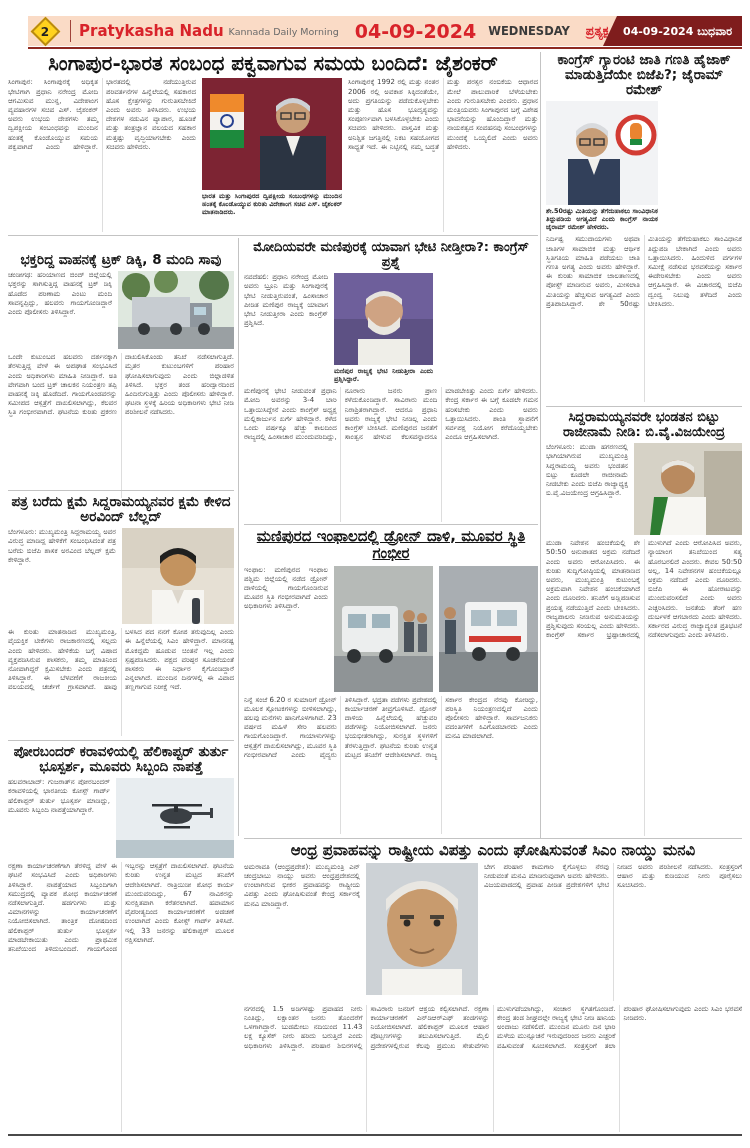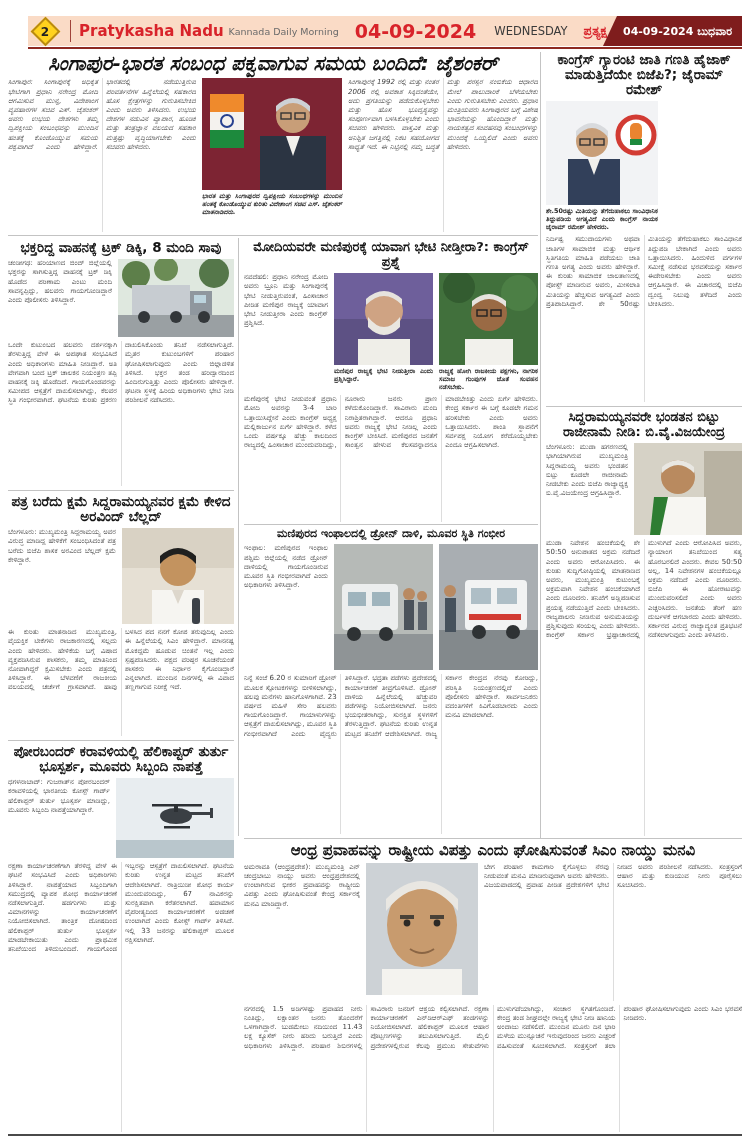--- a/index.html
+++ b/index.html
@@ -9,21 +9,21 @@
   .masthead{position:absolute;left:28px;top:16px;width:714px;height:30px;background:#fadbc6;
             display:flex;align-items:center;}
   .diamond-wrap{width:34px;display:flex;justify-content:center;}
   .diamond{width:17px;height:17px;background:#ffd21e;border:2px solid #b98a12;transform:rotate(45deg);
            display:flex;align-items:center;justify-content:center;}
   .diamond span{transform:rotate(-45deg);font-size:12px;font-weight:bold;color:#222;}
   .mast-div{width:1px;height:22px;background:#a0433a;margin:0 8px;}
   .brand{color:#d8232a;font-weight:bold;font-size:15px;white-space:nowrap;}
   .brand-sub{color:#6b6b6b;font-size:9.5px;margin-left:5px;white-space:nowrap;}
   .mast-date{color:#d8232a;font-weight:bold;font-size:19px;margin-left:16px;white-space:nowrap;}
-  .mast-day{color:#3a3a3a;font-weight:normal;font-size:11.5px;margin-left:18px;white-space:nowrap;}
+  .mast-day{color:#3a3a3a;font-weight:bold;font-size:11.5px;margin-left:12px;white-space:nowrap;}
   .mast-tagline{color:#d8232a;font-weight:bold;font-size:12.5px;margin-left:16px;white-space:nowrap;}
   .ribbon{position:absolute;right:0;top:0;height:30px;background:#7f1d1d;color:#fff;font-weight:bold;
           font-size:11px;display:flex;align-items:center;padding:0 10px 0 20px;
           clip-path:polygon(14px 0,100% 0,100% 100%,0 100%);}
   .mast-rule{position:absolute;left:28px;top:47px;width:714px;height:2px;background:#8e2a22;}
   
   .art{position:absolute;display:flex;flex-direction:column;overflow:hidden;}
   .hl{font-weight:bold;color:#141414;text-align:center;line-height:1.12;margin:0 0 4px 0;}
   .body-txt{font-size:7px;line-height:9.2px;text-align:justify;color:#3c3c3c;}
   .row{display:flex;gap:6px;align-items:flex-start;}
@@ -56,21 +56,21 @@
     <span class="brand-sub">Kannada Daily Morning</span>
     <span class="mast-date">04-09-2024</span>
     <span class="mast-day">WEDNESDAY</span>
     <span class="mast-tagline">ಪ್ರತ್ಯಕ್ಷ ನಾಡು ಕನ್ನಡ ದಿನ ಪತ್ರಿಕೆ</span>
     <div class="ribbon">
       <span>04-09-2024 ಬುಧವಾರ</span>
     </div>
   </div>
   <div class="mast-rule"></div>
 
-  <div class="art" style="left:8px;top:52px;width:530px;height:180px;font-style:italic;">
+  <div class="art" style="left:8px;top:52px;width:530px;height:180px;">
     <div class="hl" style="font-size:20px;">ಸಿಂಗಾಪುರ-ಭಾರತ ಸಂಬಂಧ ಪಕ್ವವಾಗುವ ಸಮಯ ಬಂದಿದೆ: ಜೈಶಂಕರ್</div>
     <div class="row" style="flex:1;overflow:hidden;">
       <div class="blk body-txt" style="width:188px;column-count:2;column-gap:8px;column-rule:1px solid #ddd;height:100%;">ಸಿಂಗಾಪುರ: ಸಿಂಗಾಪುರಕ್ಕೆ ಅಧಿಕೃತ ಭೇಟಿಗಾಗಿ ಪ್ರಧಾನಿ ನರೇಂದ್ರ ಮೋದಿ ಆಗಮಿಸುವ ಮುನ್ನ, ವಿದೇಶಾಂಗ ವ್ಯವಹಾರಗಳ ಸಚಿವ ಎಸ್. ಜೈಶಂಕರ್ ಅವರು ಉಭಯ ದೇಶಗಳು ತಮ್ಮ ದ್ವಿಪಕ್ಷೀಯ ಸಂಬಂಧವನ್ನು ಮುಂದಿನ ಹಂತಕ್ಕೆ ಕೊಂಡೊಯ್ಯುವ ಸಮಯ ಪಕ್ವವಾಗಿದೆ ಎಂದು ಹೇಳಿದ್ದಾರೆ. ಭಾರತದಲ್ಲಿ ನಡೆಯುತ್ತಿರುವ ಪರಿವರ್ತನೆಗಳ ಹಿನ್ನೆಲೆಯಲ್ಲಿ ಸಹಕಾರದ ಹೊಸ ಕ್ಷೇತ್ರಗಳನ್ನು ಗುರುತಿಸಬೇಕಿದೆ ಎಂದು ಅವರು ತಿಳಿಸಿದರು. ಉಭಯ ದೇಶಗಳ ನಡುವಿನ ವ್ಯಾಪಾರ, ಹೂಡಿಕೆ ಮತ್ತು ತಂತ್ರಜ್ಞಾನ ವಲಯದ ಸಹಕಾರ ಮತ್ತಷ್ಟು ವೃದ್ಧಿಯಾಗಬೇಕು ಎಂದು ಸಚಿವರು ಹೇಳಿದರು.</div>
       <div class="fig" style="width:140px;">
         <svg viewBox="0 0 140 112">
           <rect width="140" height="112" fill="#7d2433"></rect>
           <rect x="8" y="16" width="34" height="18" fill="#ef8a2c"></rect>
           <rect x="8" y="34" width="34" height="18" fill="#f4f2ee"></rect>
           <rect x="8" y="52" width="34" height="18" fill="#1d8a3d"></rect>
           <circle cx="25" cy="43" r="6" fill="none" stroke="#27418f" stroke-width="2"></circle>
@@ -102,21 +102,21 @@
           <rect x="48" y="38" width="10" height="6" fill="none" stroke="#333" stroke-width="1.4"></rect>
           <rect x="22" y="58" width="52" height="46" fill="#32405a"></rect>
           <polygon points="42,58 54,58 48,74" fill="#f1f0ec"></polygon>
         </svg>
         <div class="cap">ಶೇ.50ರಷ್ಟು ಮಿತಿಯನ್ನು ತೆಗೆದುಹಾಕಲು ಸಾಂವಿಧಾನಿಕ ತಿದ್ದುಪಡಿಯ ಅಗತ್ಯವಿದೆ ಎಂದು ಕಾಂಗ್ರೆಸ್ ನಾಯಕ ಜೈರಾಮ್ ರಮೇಶ್ ಹೇಳಿದರು.</div>
       </div>
     </div>
     <div class="cols2 body-txt">ನಿರ್ದಿಷ್ಟ ಸಮುದಾಯಗಳು ಅಥವಾ ಜಾತಿಗಳ ಸಾಮಾಜಿಕ ಮತ್ತು ಆರ್ಥಿಕ ಸ್ಥಿತಿಗತಿಯ ಮಾಹಿತಿ ಪಡೆಯಲು ಜಾತಿ ಗಣತಿ ಅಗತ್ಯ ಎಂದು ಅವರು ಹೇಳಿದ್ದಾರೆ. ಈ ಕುರಿತು ಸಾಮಾಜಿಕ ಜಾಲತಾಣದಲ್ಲಿ ಪೋಸ್ಟ್ ಮಾಡಿರುವ ಅವರು, ಮೀಸಲಾತಿ ಮಿತಿಯನ್ನು ಹೆಚ್ಚಿಸುವ ಅಗತ್ಯವಿದೆ ಎಂದು ಪ್ರತಿಪಾದಿಸಿದ್ದಾರೆ. ಶೇ 50ರಷ್ಟು ಮಿತಿಯನ್ನು ತೆಗೆದುಹಾಕಲು ಸಾಂವಿಧಾನಿಕ ತಿದ್ದುಪಡಿ ಬೇಕಾಗಿದೆ ಎಂದು ಅವರು ಒತ್ತಾಯಿಸಿದರು. ಹಿಂದುಳಿದ ವರ್ಗಗಳ ಸಮೀಕ್ಷೆ ನಡೆಸುವ ಭರವಸೆಯನ್ನು ಸರ್ಕಾರ ಈಡೇರಿಸಬೇಕು ಎಂದು ಅವರು ಆಗ್ರಹಿಸಿದ್ದಾರೆ. ಈ ವಿಚಾರದಲ್ಲಿ ಬಿಜೆಪಿ ದ್ವಂದ್ವ ನಿಲುವು ತಳೆದಿದೆ ಎಂದು ಟೀಕಿಸಿದರು.</div>
   </div>
 
-  <div class="art" style="left:8px;top:240px;width:226px;height:246px;">
+  <div class="art" style="left:8px;top:252px;width:226px;height:246px;">
     <div class="hl" style="font-size:13.5px;">ಭಕ್ತರಿದ್ದ ವಾಹನಕ್ಕೆ ಟ್ರಕ್ ಡಿಕ್ಕಿ, 8 ಮಂದಿ ಸಾವು</div>
     <div class="row">
       <div class="lead body-txt">ಚಂಡೀಗಢ: ಹರಿಯಾಣದ ಜಿಂದ್ ಜಿಲ್ಲೆಯಲ್ಲಿ ಭಕ್ತರನ್ನು ಸಾಗಿಸುತ್ತಿದ್ದ ವಾಹನಕ್ಕೆ ಟ್ರಕ್ ಡಿಕ್ಕಿ ಹೊಡೆದ ಪರಿಣಾಮ ಎಂಟು ಮಂದಿ ಸಾವನ್ನಪ್ಪಿದ್ದು, ಹಲವರು ಗಾಯಗೊಂಡಿದ್ದಾರೆ ಎಂದು ಪೊಲೀಸರು ತಿಳಿಸಿದ್ದಾರೆ.</div>
       <div class="fig" style="width:116px;">
         <svg viewBox="0 0 116 78">
           <rect width="116" height="78" fill="#dfe8df"></rect>
           <circle cx="18" cy="16" r="14" fill="#5d7f4a"></circle>
           <circle cx="48" cy="10" r="12" fill="#6b8c55"></circle>
           <circle cx="96" cy="14" r="15" fill="#55774a"></circle>
           <rect x="0" y="56" width="116" height="22" fill="#9aa0a3"></rect>
@@ -140,33 +140,20 @@
         <svg viewBox="0 0 99 92">
           <rect width="99" height="92" fill="#5d5184"></rect>
           <rect x="0" y="0" width="99" height="46" fill="#6e5f9b"></rect>
           <circle cx="50" cy="38" r="19" fill="#cfa383"></circle>
           <path d="M32 32 Q50 14 68 32 L68 26 Q50 10 32 26 Z" fill="#e6e3de"></path>
           <path d="M34 44 Q50 64 66 44 L66 54 Q50 70 34 54 Z" fill="#e9e6e0"></path>
           <rect x="24" y="66" width="52" height="26" fill="#efeee8"></rect>
         </svg>
         <div class="cap">ಮಣಿಪುರ ರಾಜ್ಯಕ್ಕೆ ಭೇಟಿ ನೀಡುತ್ತೀರಾ ಎಂದು ಪ್ರಶ್ನಿಸಿದ್ದಾರೆ.</div>
       </div>
-      <div class="fig" style="width:99px;">
-        <svg viewBox="0 0 99 92">
-          <rect width="99" height="92" fill="#41703c"></rect>
-          <circle cx="20" cy="14" r="16" fill="#335c30"></circle>
-          <circle cx="80" cy="20" r="18" fill="#4c7f45"></circle>
-          <circle cx="50" cy="40" r="18" fill="#9a6a44"></circle>
-          <path d="M33 34 Q50 18 67 34 L67 28 Q50 14 33 28 Z" fill="#e6e3de"></path>
-          <rect x="38" y="37" width="10" height="6" fill="none" stroke="#222" stroke-width="1.4"></rect>
-          <rect x="52" y="37" width="10" height="6" fill="none" stroke="#222" stroke-width="1.4"></rect>
-          <rect x="26" y="66" width="48" height="26" fill="#f2f1ec"></rect>
-        </svg>
-        <div class="cap">ರಾಜ್ಯಕ್ಕೆ ಹೋಗಿ ರಾಜಕೀಯ ಪಕ್ಷಗಳು, ನಾಗರಿಕ ಸಮಾಜ ಗುಂಪುಗಳ ಜೊತೆ ಸಂವಹನ ನಡೆಸಬೇಕು.</div>
-      </div>
     </div>
     <div class="cols3 body-txt">ಮಣಿಪುರಕ್ಕೆ ಭೇಟಿ ನೀಡುವಂತೆ ಪ್ರಧಾನಿ ಮೋದಿ ಅವರನ್ನು 3-4 ಬಾರಿ ಒತ್ತಾಯಿಸಿದ್ದೇನೆ ಎಂದು ಕಾಂಗ್ರೆಸ್ ಅಧ್ಯಕ್ಷ ಮಲ್ಲಿಕಾರ್ಜುನ ಖರ್ಗೆ ಹೇಳಿದ್ದಾರೆ. ಕಳೆದ ಒಂದು ವರ್ಷಕ್ಕೂ ಹೆಚ್ಚು ಕಾಲದಿಂದ ರಾಜ್ಯದಲ್ಲಿ ಹಿಂಸಾಚಾರ ಮುಂದುವರಿದಿದ್ದು, ನೂರಾರು ಜನರು ಪ್ರಾಣ ಕಳೆದುಕೊಂಡಿದ್ದಾರೆ. ಸಾವಿರಾರು ಮಂದಿ ನಿರಾಶ್ರಿತರಾಗಿದ್ದಾರೆ. ಆದರೂ ಪ್ರಧಾನಿ ಅವರು ರಾಜ್ಯಕ್ಕೆ ಭೇಟಿ ನೀಡಿಲ್ಲ ಎಂದು ಕಾಂಗ್ರೆಸ್ ಟೀಕಿಸಿದೆ. ಮಣಿಪುರದ ಜನತೆಗೆ ಸಾಂತ್ವನ ಹೇಳುವ ಕೆಲಸವನ್ನಾದರೂ ಮಾಡಬೇಕಿತ್ತು ಎಂದು ಖರ್ಗೆ ಹೇಳಿದರು. ಕೇಂದ್ರ ಸರ್ಕಾರ ಈ ಬಗ್ಗೆ ಕೂಡಲೇ ಗಮನ ಹರಿಸಬೇಕು ಎಂದು ಅವರು ಒತ್ತಾಯಿಸಿದರು. ಶಾಂತಿ ಸ್ಥಾಪನೆಗೆ ಸರ್ವಪಕ್ಷ ನಿಯೋಗ ಕರೆದೊಯ್ಯಬೇಕು ಎಂದೂ ಆಗ್ರಹಿಸಲಾಗಿದೆ.</div>
   </div>
 
   <div class="art" style="left:8px;top:494px;width:226px;height:242px;">
     <div class="hl" style="font-size:13.5px;">ಪತ್ರ ಬರೆದು ಕ್ಷಮೆ ಸಿದ್ದರಾಮಯ್ಯನವರ ಕ್ಷಮೆ ಕೇಳಿದ ಅರವಿಂದ್ ಬೆಲ್ಲದ್</div>
     <div class="row">
       <div class="lead body-txt">ಬೆಂಗಳೂರು: ಮುಖ್ಯಮಂತ್ರಿ ಸಿದ್ದರಾಮಯ್ಯ ಅವರ ವಿರುದ್ಧ ಮಾಡಿದ್ದ ಹೇಳಿಕೆಗೆ ಸಂಬಂಧಿಸಿದಂತೆ ಪತ್ರ ಬರೆದು ಬಿಜೆಪಿ ಶಾಸಕ ಅರವಿಂದ ಬೆಲ್ಲದ್ ಕ್ಷಮೆ ಕೇಳಿದ್ದಾರೆ.</div>
       <div class="fig" style="width:112px;">
         <svg viewBox="0 0 112 96">
@@ -177,21 +164,21 @@
           <rect x="30" y="62" width="52" height="34" fill="#f6f5f1"></rect>
           <polygon points="50,62 62,62 56,76" fill="#ddd7cc"></polygon>
           <rect x="70" y="70" width="8" height="26" rx="3" fill="#3c4148"></rect>
         </svg>
       </div>
     </div>
     <div class="cols2 body-txt">ಈ ಕುರಿತು ಮಾತನಾಡಿದ ಮುಖ್ಯಮಂತ್ರಿ, ವೈಯಕ್ತಿಕ ಟೀಕೆಗಳು ರಾಜಕಾರಣದಲ್ಲಿ ಸಲ್ಲದು ಎಂದು ಹೇಳಿದರು. ಹೇಳಿಕೆಯ ಬಗ್ಗೆ ವಿಷಾದ ವ್ಯಕ್ತಪಡಿಸಿರುವ ಶಾಸಕರು, ತಮ್ಮ ಮಾತಿನಿಂದ ನೋವಾಗಿದ್ದರೆ ಕ್ಷಮಿಸಬೇಕು ಎಂದು ಪತ್ರದಲ್ಲಿ ತಿಳಿಸಿದ್ದಾರೆ. ಈ ಬೆಳವಣಿಗೆ ರಾಜಕೀಯ ವಲಯದಲ್ಲಿ ಚರ್ಚೆಗೆ ಗ್ರಾಸವಾಗಿದೆ. ಹಾವು ಬಳಸಿದ ಪದ ನನಗೆ ಕೋಪ ತರುವುದಿಲ್ಲ ಎಂದು ಈ ಹಿನ್ನೆಲೆಯಲ್ಲಿ ಸಿಎಂ ಹೇಳಿದ್ದಾರೆ. ಮಾನನಷ್ಟ ಮೊಕದ್ದಮೆ ಹೂಡುವ ಚಿಂತನೆ ಇಲ್ಲ ಎಂದು ಸ್ಪಷ್ಟಪಡಿಸಿದರು. ಪಕ್ಷದ ವರಿಷ್ಠರ ಸೂಚನೆಯಂತೆ ಶಾಸಕರು ಈ ನಿರ್ಧಾರ ಕೈಗೊಂಡಿದ್ದಾರೆ ಎನ್ನಲಾಗಿದೆ. ಮುಂದಿನ ದಿನಗಳಲ್ಲಿ ಈ ವಿವಾದ ತಣ್ಣಗಾಗುವ ನಿರೀಕ್ಷೆ ಇದೆ.</div>
   </div>
 
   <div class="art" style="left:244px;top:528px;width:294px;height:306px;">
-    <div class="hl" style="font-size:11px;">ಮಣಿಪುರದ ಇಂಫಾಲದಲ್ಲಿ ಡ್ರೋನ್ ದಾಳಿ, ಮೂವರ ಸ್ಥಿತಿ ಗಂಭೀರ</div>
+    <div class="hl" style="font-size:15px;text-decoration:underline;">ಮಣಿಪುರದ ಇಂಫಾಲದಲ್ಲಿ ಡ್ರೋನ್ ದಾಳಿ, ಮೂವರ ಸ್ಥಿತಿ ಗಂಭೀರ</div>
     <div class="row">
       <div class="lead body-txt" style="max-width:84px;">ಇಂಫಾಲ: ಮಣಿಪುರದ ಇಂಫಾಲ ಪಶ್ಚಿಮ ಜಿಲ್ಲೆಯಲ್ಲಿ ನಡೆದ ಡ್ರೋನ್ ದಾಳಿಯಲ್ಲಿ ಗಾಯಗೊಂಡಿರುವ ಮೂವರ ಸ್ಥಿತಿ ಗಂಭೀರವಾಗಿದೆ ಎಂದು ಅಧಿಕಾರಿಗಳು ತಿಳಿಸಿದ್ದಾರೆ.</div>
       <div class="fig" style="width:99px;">
         <svg viewBox="0 0 99 126">
           <rect width="99" height="126" fill="#b6bab7"></rect>
           <rect x="0" y="90" width="99" height="36" fill="#8f9496"></rect>
           <rect x="8" y="40" width="56" height="46" rx="4" fill="#eceeee"></rect>
           <rect x="14" y="48" width="18" height="14" fill="#9fb4bd"></rect>
           <rect x="38" y="48" width="18" height="14" fill="#9fb4bd"></rect>
           <circle cx="20" cy="90" r="7" fill="#2e3234"></circle>
@@ -234,21 +221,21 @@
           <polygon points="20,54 34,54 26,92 16,92" fill="#2e7d32"></polygon>
         </svg>
       </div>
     </div>
     <div class="cols2 body-txt">ಮುಡಾ ನಿವೇಶನ ಹಂಚಿಕೆಯಲ್ಲಿ ಶೇ 50:50 ಅನುಪಾತದ ಅಕ್ರಮ ನಡೆದಿದೆ ಎಂದು ಅವರು ಆರೋಪಿಸಿದರು. ಈ ಕುರಿತು ಸುದ್ದಿಗೋಷ್ಠಿಯಲ್ಲಿ ಮಾತನಾಡಿದ ಅವರು, ಮುಖ್ಯಮಂತ್ರಿ ಕುಟುಂಬಕ್ಕೆ ಅಕ್ರಮವಾಗಿ ನಿವೇಶನ ಹಂಚಿಕೆಯಾಗಿದೆ ಎಂದು ದೂರಿದರು. ತನಿಖೆಗೆ ಅಡ್ಡಿಪಡಿಸುವ ಪ್ರಯತ್ನ ನಡೆಯುತ್ತಿದೆ ಎಂದು ಟೀಕಿಸಿದರು. ರಾಜ್ಯಪಾಲರು ನೀಡಿರುವ ಅನುಮತಿಯನ್ನು ಪ್ರಶ್ನಿಸುವುದು ಸರಿಯಲ್ಲ ಎಂದು ಹೇಳಿದರು. ಕಾಂಗ್ರೆಸ್ ಸರ್ಕಾರ ಭ್ರಷ್ಟಾಚಾರದಲ್ಲಿ ಮುಳುಗಿದೆ ಎಂದು ಆರೋಪಿಸಿದ ಅವರು, ನ್ಯಾಯಾಂಗ ತನಿಖೆಯಿಂದ ಸತ್ಯ ಹೊರಬರಲಿದೆ ಎಂದರು. ಕೇವಲ 50:50 ಅಲ್ಲ, 14 ನಿವೇಶನಗಳ ಹಂಚಿಕೆಯಲ್ಲೂ ಅಕ್ರಮ ನಡೆದಿದೆ ಎಂದು ದೂರಿದರು. ಬಿಜೆಪಿ ಈ ಹೋರಾಟವನ್ನು ಮುಂದುವರಿಸಲಿದೆ ಎಂದು ಅವರು ಎಚ್ಚರಿಸಿದರು. ಜನತೆಯ ತೆರಿಗೆ ಹಣ ದುರ್ಬಳಕೆ ಆಗಬಾರದು ಎಂದು ಹೇಳಿದರು. ಸರ್ಕಾರದ ವಿರುದ್ಧ ರಾಜ್ಯಾದ್ಯಂತ ಪ್ರತಿಭಟನೆ ನಡೆಸಲಾಗುವುದು ಎಂದು ತಿಳಿಸಿದರು.</div>
   </div>
 
   <div class="art" style="left:8px;top:744px;width:226px;height:388px;">
     <div class="hl" style="font-size:13.5px;">ಪೋರಬಂದರ್ ಕರಾವಳಿಯಲ್ಲಿ ಹೆಲಿಕಾಪ್ಟರ್ ತುರ್ತು ಭೂಸ್ಪರ್ಶ, ಮೂವರು ಸಿಬ್ಬಂದಿ ನಾಪತ್ತೆ</div>
     <div class="row">
-      <div class="lead body-txt">ಧಗಳನಾಬಾದ್: ಗುಜರಾತ್‌ನ ಪೋರಬಂದರ್ ಕರಾವಳಿಯಲ್ಲಿ ಭಾರತೀಯ ಕೋಸ್ಟ್ ಗಾರ್ಡ್ ಹೆಲಿಕಾಪ್ಟರ್ ತುರ್ತು ಭೂಸ್ಪರ್ಶ ಮಾಡಿದ್ದು, ಮೂವರು ಸಿಬ್ಬಂದಿ ನಾಪತ್ತೆಯಾಗಿದ್ದಾರೆ.</div>
+      <div class="lead body-txt">ಹಲವರಾಬಾದ್: ಗುಜರಾತ್‌ನ ಪೋರಬಂದರ್ ಕರಾವಳಿಯಲ್ಲಿ ಭಾರತೀಯ ಕೋಸ್ಟ್ ಗಾರ್ಡ್ ಹೆಲಿಕಾಪ್ಟರ್ ತುರ್ತು ಭೂಸ್ಪರ್ಶ ಮಾಡಿದ್ದು, ಮೂವರು ಸಿಬ್ಬಂದಿ ನಾಪತ್ತೆಯಾಗಿದ್ದಾರೆ.</div>
       <div class="fig" style="width:118px;">
         <svg viewBox="0 0 118 80">
           <rect width="118" height="80" fill="#e8edf0"></rect>
           <rect x="0" y="62" width="118" height="18" fill="#b9c6cc"></rect>
           <ellipse cx="60" cy="38" rx="16" ry="8" fill="#3a3f44"></ellipse>
           <rect x="74" y="34" width="22" height="3" fill="#3a3f44"></rect>
           <rect x="94" y="30" width="3" height="10" fill="#3a3f44"></rect>
           <rect x="36" y="26" width="50" height="2.5" fill="#2c3034"></rect>
           <rect x="58" y="28" width="4" height="6" fill="#2c3034"></rect>
           <rect x="48" y="48" width="26" height="2.5" fill="#2c3034"></rect>

